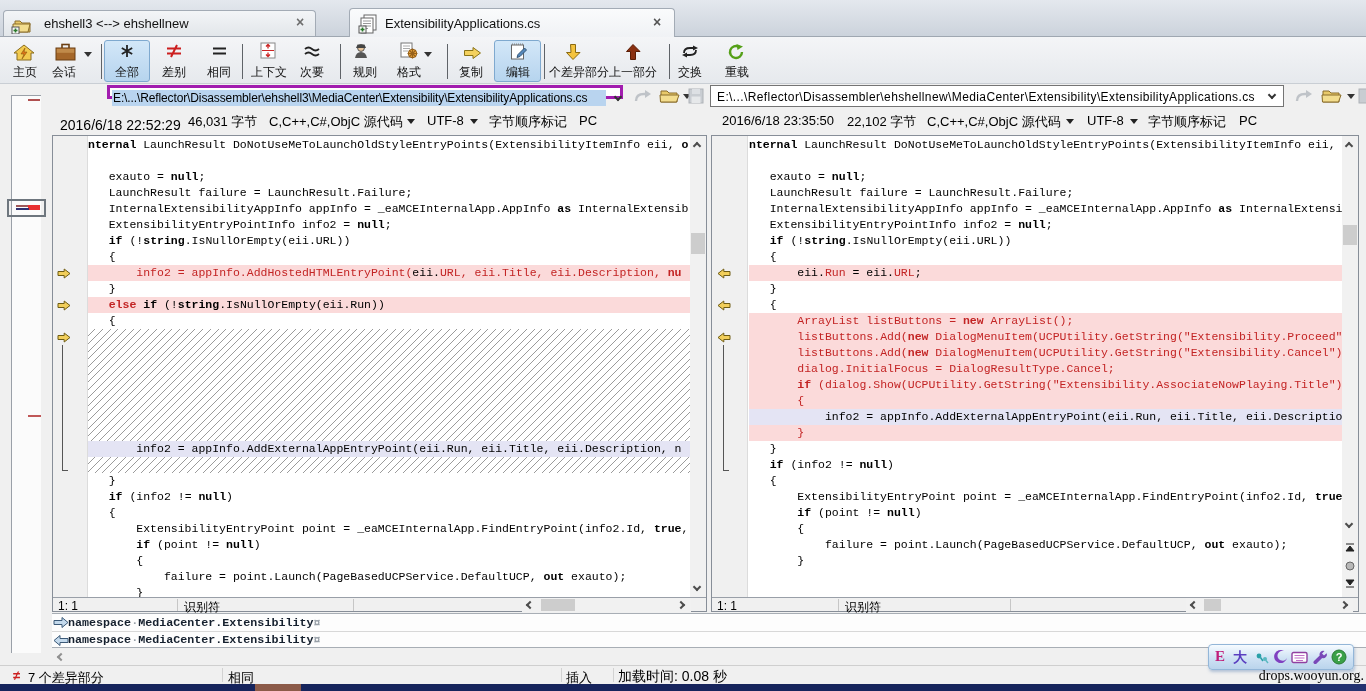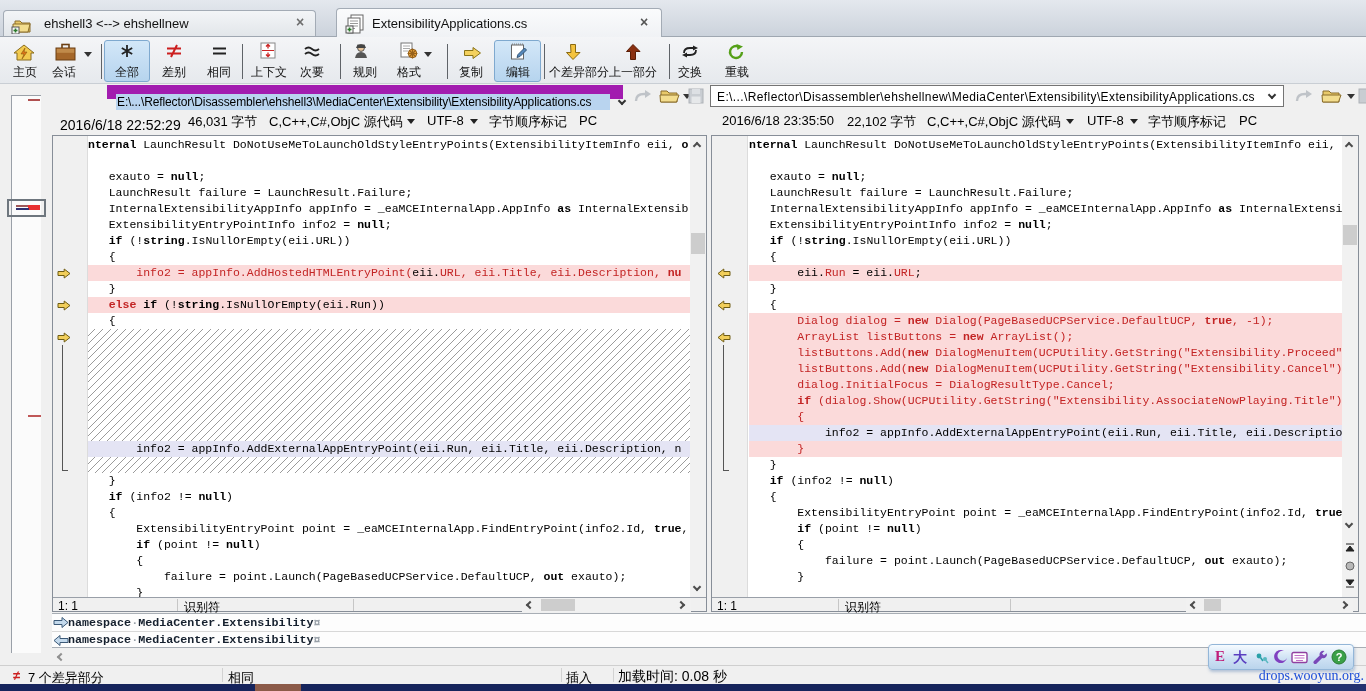--- a/index.html
+++ b/index.html
@@ -27,21 +27,21 @@
   <svg class="a" style="left:7px;top:4px" width="22" height="19">
     <path d="M4 6 h5 l2 2 h8 v9 h-15 z" fill="#e8c96a" stroke="#8a6d2a"></path>
     <path d="M2 9 h17 l-2 8 h-15 z" fill="#f3dd8e" stroke="#8a6d2a"></path>
     <rect x="1" y="12" width="7" height="7" fill="#f7f7f7" stroke="#555"></rect>
     <path d="M4.5 13.5 v4 M2.5 15.5 h4" stroke="#2a7a2a" stroke-width="1.6"></path>
   </svg>
   <span class="a" style="left:40px;top:5px;font-size:13px;color:#111">ehshell3 &lt;--&gt; ehshellnew</span>
   <span class="a" style="left:292px;top:3px;font-size:14px;font-weight:bold;color:#6e6e6e">×</span>
 </div>
 
-<div class="a" style="left:336px;top:8px;width:326px;height:29px;background:linear-gradient(#fafbfc,#f0f2f5);border:1px solid #a3abb5;border-bottom:none;border-radius:4px 4px 0 0">
+<div class="a" style="left:349px;top:8px;width:326px;height:29px;background:linear-gradient(#fafbfc,#f0f2f5);border:1px solid #a3abb5;border-bottom:none;border-radius:4px 4px 0 0">
   <svg class="a" style="left:8px;top:5px" width="22" height="20">
     <rect x="6" y="1" width="12" height="15" fill="#fff" stroke="#666"></rect>
     <rect x="3" y="4" width="12" height="15" fill="#fff" stroke="#666"></rect>
     <path d="M5 7h8M5 9.5h8M5 12h8M5 14.5h5" stroke="#999" stroke-width="1"></path>
     <rect x="1" y="12" width="7" height="7" fill="#f7f7f7" stroke="#555"></rect>
     <path d="M4.5 13.5 v4 M2.5 15.5 h4" stroke="#2a7a2a" stroke-width="1.6"></path>
   </svg>
   <span class="a" style="left:35px;top:7px;font-size:13px;color:#111">ExtensibilityApplications.cs</span>
   <span class="a" style="left:303px;top:5px;font-size:14px;font-weight:bold;color:#555">×</span>
 </div>
@@ -147,21 +147,21 @@
   </svg>
   <div class="lbl" style="left:677px;width:26px">交换</div>
 
   <svg class="a" style="left:727px;top:6px" width="19" height="17">
     <path d="M15 9 a6 6 0 1 1 -3 -5.2" stroke="#55a018" stroke-width="2.4" fill="none"></path>
     <path d="M9.5 1 L16 3.5 10.5 7 z" fill="#55a018"></path>
   </svg>
   <div class="lbl" style="left:724px;width:26px">重载</div>
 </div>
 
-<div class="a" style="left:107px;top:85px;width:516px;height:14px;background:#fff;border:7px solid #a21caf">
+<div class="a" style="left:107px;top:85px;width:516px;height:14px;background:#fff;border:3px solid #a21caf">
   <span class="a" style="left:2px;top:2px;background:#b9d4ef;font-size:12px;letter-spacing:-0.12px;padding:1px 19px 1px 1px;white-space:nowrap">E:\...\Reflector\Disassembler\ehshell3\MediaCenter\Extensibility\ExtensibilityApplications.cs</span>
   <span class="chv" style="left:505px;top:6px;transform:rotate(-45deg);border-color:#333"></span>
 </div>
 <svg class="a" style="left:633px;top:88px" width="20" height="17">
   <path d="M3 13 q0 -7 8 -7 h3" stroke="#bfc3c8" stroke-width="2.4" fill="none"></path>
   <path d="M12 2 L18 6 12 10 z" fill="#bfc3c8"></path>
 </svg>
 <svg class="a" style="left:659px;top:88px" width="22" height="16">
   <path d="M2 3 h6 l2 2 h8 v9 h-16 z" fill="#e8c96a" stroke="#8a6d2a"></path>
   <path d="M1 7 h19 l-2.5 7 h-16 z" fill="#f3dd8e" stroke="#8a6d2a"></path>
@@ -306,21 +306,20 @@
     <div class="cl"></div>
     <div class="cl">   exauto = <b>null</b>;</div>
     <div class="cl">   LaunchResult failure = LaunchResult.Failure;</div>
     <div class="cl">   InternalExtensibilityAppInfo appInfo = _eaMCEInternalApp.AppInfo <b>as</b> InternalExtensib</div>
     <div class="cl">   ExtensibilityEntryPointInfo info2 = <b>null</b>;</div>
     <div class="cl">   <b>if</b> (!<b>string</b>.IsNullOrEmpty(eii.URL))</div>
     <div class="cl">   {</div>
     <div class="cl p">       eii.<i>Run</i> = eii.<i>URL</i>;</div>
     <div class="cl">   }</div>
     <div class="cl">   {</div>
-    <div class="cl p">       <i>Dialog dialog = <b>new</b> Dialog(PageBasedUCPService.DefaultUCP, <b>true</b>, -1);</i></div>
     <div class="cl p">       <i>ArrayList listButtons = <b>new</b> ArrayList();</i></div>
     <div class="cl p">       <i>listButtons.Add(<b>new</b> DialogMenuItem(UCPUtility.GetString("Extensibility.Proceed"</i></div>
     <div class="cl p">       <i>listButtons.Add(<b>new</b> DialogMenuItem(UCPUtility.GetString("Extensibility.Cancel")</i></div>
     <div class="cl p">       <i>dialog.InitialFocus = DialogResultType.Cancel;</i></div>
     <div class="cl p">       <i><b>if</b> (dialog.Show(UCPUtility.GetString("Extensibility.AssociateNowPlaying.Title")</i></div>
     <div class="cl p">       <i>{</i></div>
     <div class="cl v">           info2 = appInfo.AddExternalAppEntryPoint(eii.Run, eii.Title, eii.Descriptio</div>
     <div class="cl p">       <i>}</i></div>
     <div class="cl">   }</div>
     <div class="cl">   <b>if</b> (info2 != <b>null</b>)</div>
@@ -409,13 +408,13 @@
   <path d="M3.5 4.5h10M3.5 7h10M5 9.5h7" stroke="#c070c8" stroke-width="1.1"></path>
 </svg>
 <svg class="a" style="left:1312px;top:649px" width="15" height="15">
   <path d="M12.5 2 a3.6 3.6 0 0 0 -4.8 4.4 L2 12 a1.8 1.8 0 0 0 2.6 2.6 L10.2 9 a3.6 3.6 0 0 0 4.4 -4.8 L12 6.6 10 4.6 z" fill="#7a48b8"></path>
 </svg>
 <svg class="a" style="left:1331px;top:649px" width="16" height="16">
   <circle cx="8" cy="8" r="7" fill="#3aa048" stroke="#2a7a34"></circle>
   <text x="8" y="12" font-size="11" font-weight="bold" fill="#fff" text-anchor="middle" font-family="Liberation Sans">?</text>
 </svg>
 
-<div class="a" style="left:1150px;top:668px;width:214px;text-align:right;font:14px 'Liberation Serif',serif;color:#1d4ed8">drops.wooyun.org.</div>
+<div class="a" style="left:1150px;top:668px;width:214px;text-align:right;font:14px 'Liberation Serif',serif;color:#000000">drops.wooyun.org.</div>
 
 </body></html>

